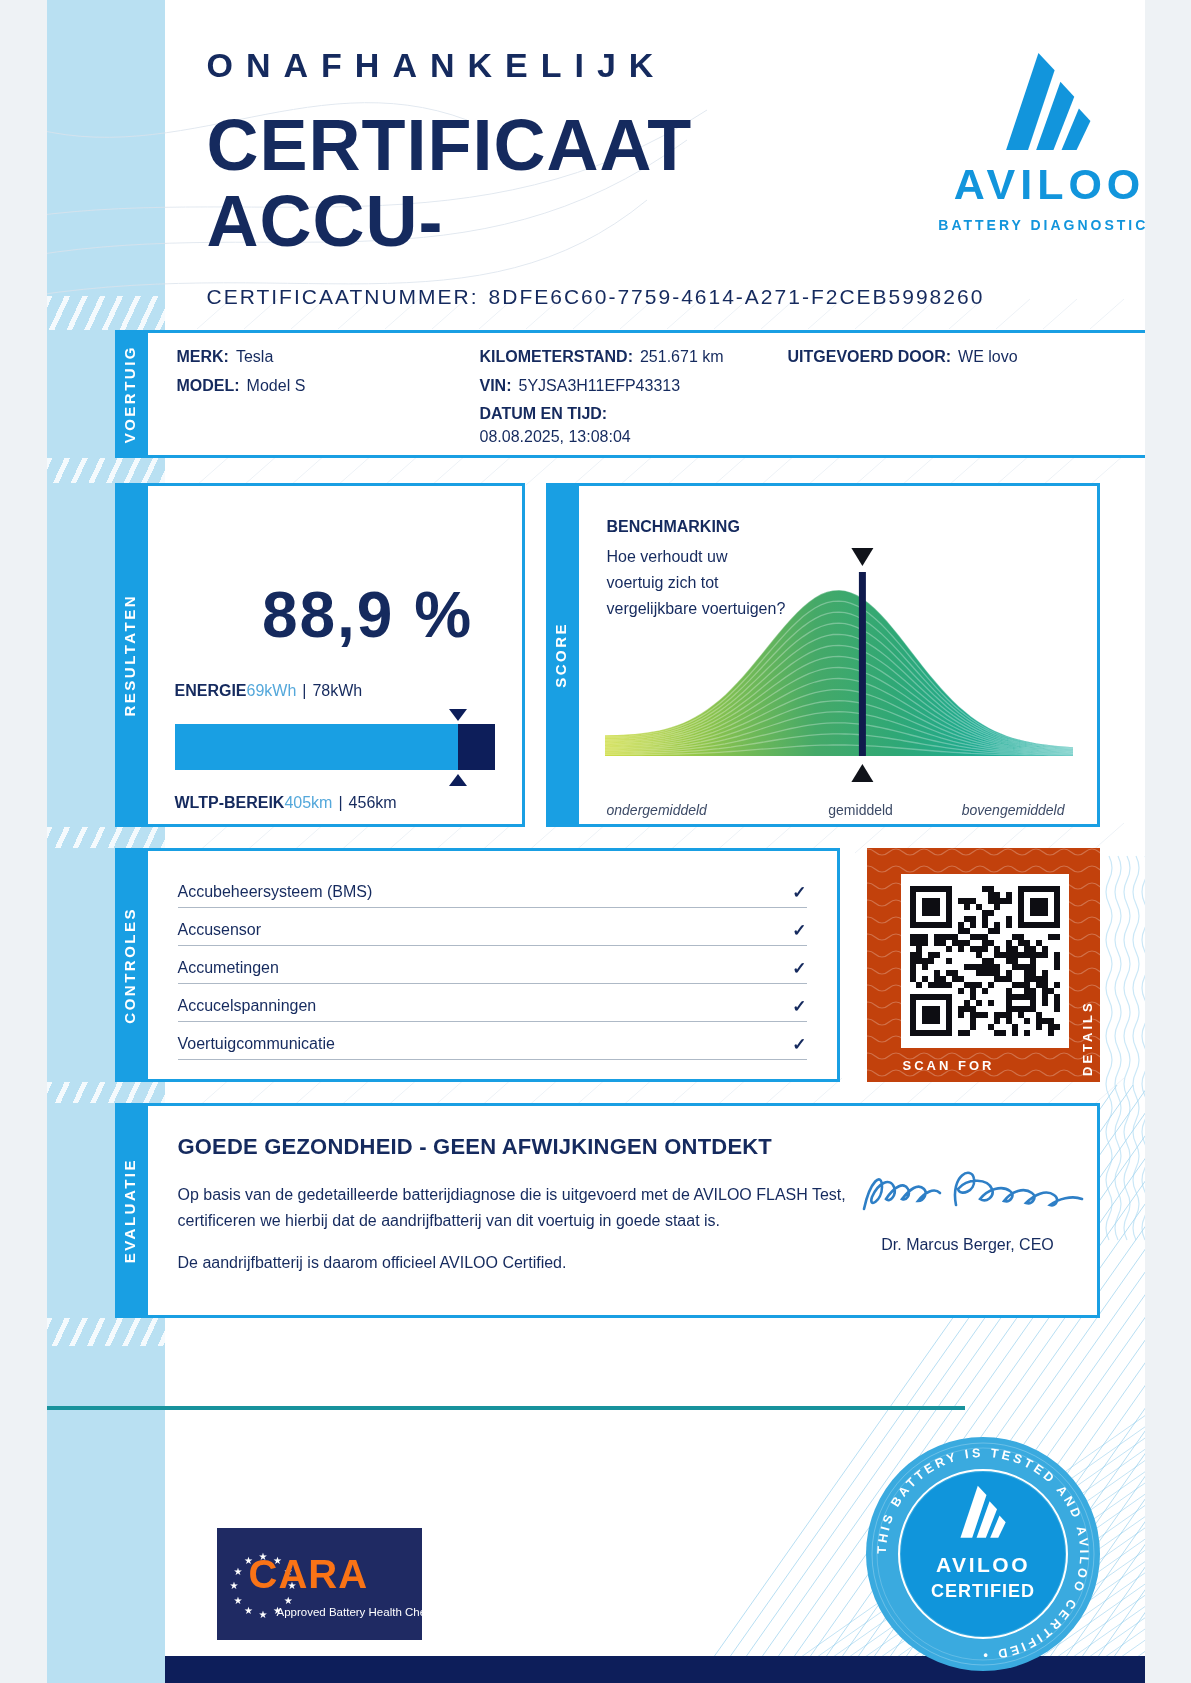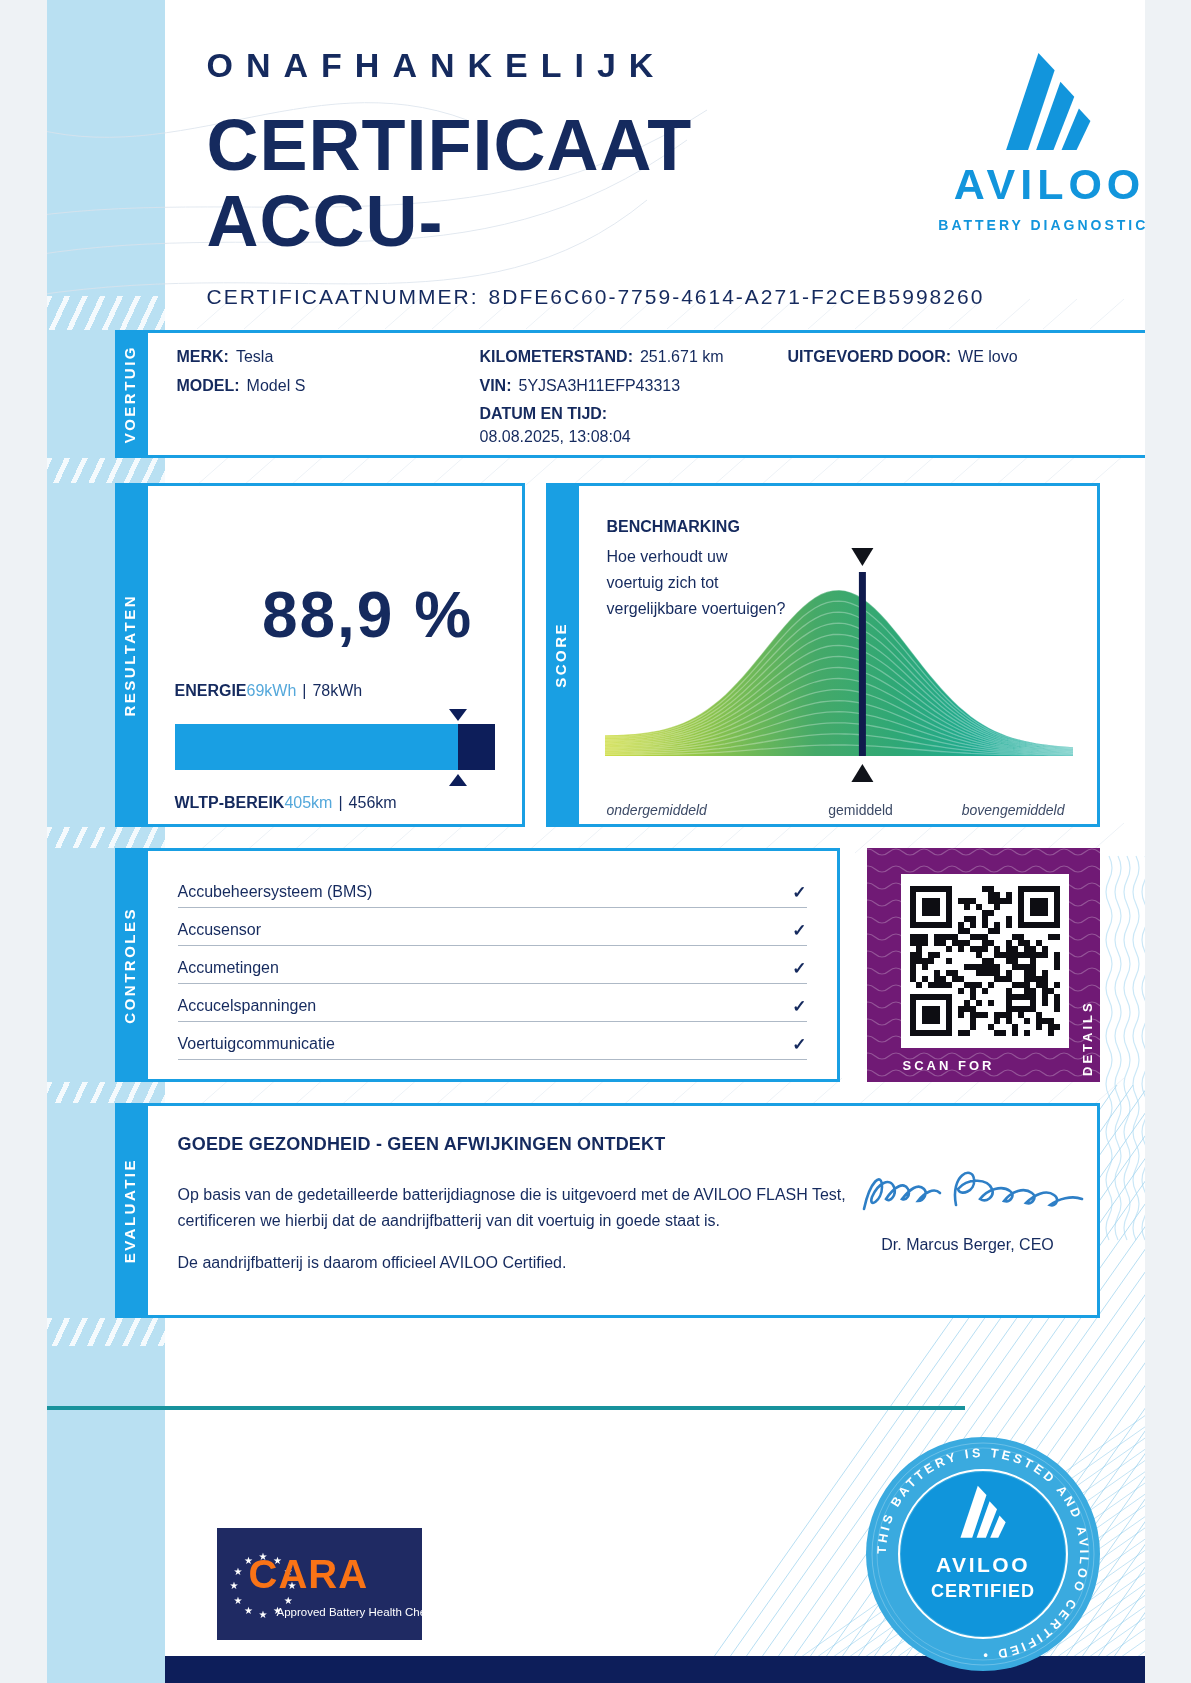--- a/index.html
+++ b/index.html
@@ -43,27 +43,27 @@
   .curve{position:absolute;left:26px;top:56px;width:468px;height:258px;}
   .curve-labels{position:absolute;left:28px;right:28px;top:316px;height:20px;font-size:14px;color:#3c4a66;}
   .cl-left{position:absolute;left:0;font-style:italic;}
   .cl-center{position:absolute;transform:translateX(-50%);}
   .cl-right{position:absolute;right:4px;font-style:italic;}
   
   .c-list{position:absolute;left:30px;right:30px;top:26px;}
   .c-row{display:flex;justify-content:space-between;align-items:center;height:30px;border-bottom:1px solid #AEB9C6;margin-bottom:7px;font-size:16px;color:#152A5E;}
   .c-check{font-size:17px;font-weight:bold;color:#152A5E;}
   
-  .qr-block{position:absolute;left:820px;top:848px;width:233px;height:234px;background:#701a75;z-index:1;}
+  .qr-block{position:absolute;left:820px;top:848px;width:233px;height:234px;background:#c2410c;z-index:1;}
   .qr-wave{position:absolute;inset:0;}
   .qr-white{position:absolute;left:34px;top:26px;width:168px;height:174px;background:#fff;}
   .scanfor{position:absolute;left:36px;bottom:9px;color:#fff;font-weight:bold;font-size:13px;letter-spacing:3px;}
   .details{position:absolute;right:5px;bottom:6px;height:140px;display:flex;align-items:center;color:#fff;font-weight:bold;font-size:13px;letter-spacing:3px;writing-mode:vertical-rl;transform:rotate(180deg);}
   
-  .e-head{position:absolute;left:30px;top:28px;font-size:18px;font-weight:bold;letter-spacing:.2px;}
+  .e-head{position:absolute;left:30px;top:28px;font-size:22px;font-weight:bold;letter-spacing:.2px;}
   .e-body{position:absolute;left:30px;top:76px;width:670px;font-size:16px;line-height:26px;}
   .e-body2{position:absolute;left:30px;top:148px;width:670px;font-size:16px;}
   .sig-svg{position:absolute;left:712px;top:46px;width:228px;height:78px;}
   .ceo{position:absolute;left:690px;top:130px;width:260px;text-align:center;font-size:16px;color:#152A5E;}
   
   .divider{position:absolute;left:0;top:1406px;width:918px;height:4px;background:#18929C;z-index:1;}
   .cara{position:absolute;left:170px;top:1528px;width:205px;height:112px;background:#1F2A63;z-index:2;}
   .cara-name{position:absolute;left:32px;top:24px;font-size:40px;font-weight:bold;color:#f97316;letter-spacing:1px;}
   .cara-sub{position:absolute;left:60px;top:78px;font-size:11.5px;color:#fff;white-space:nowrap;}
   .cara-stars{position:absolute;left:0;top:0;width:205px;height:112px;}

